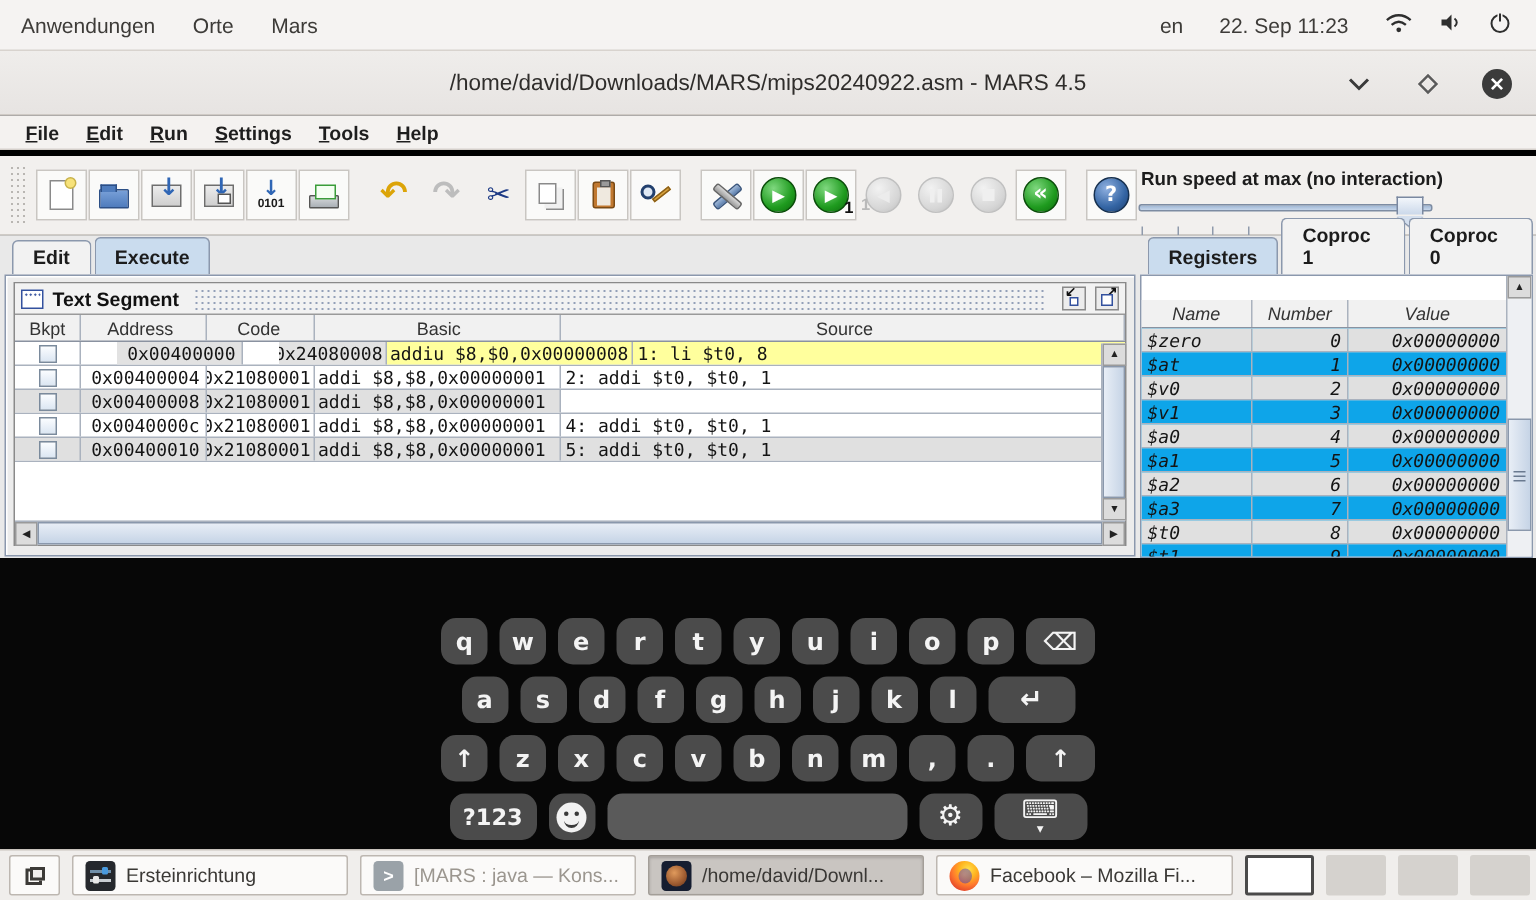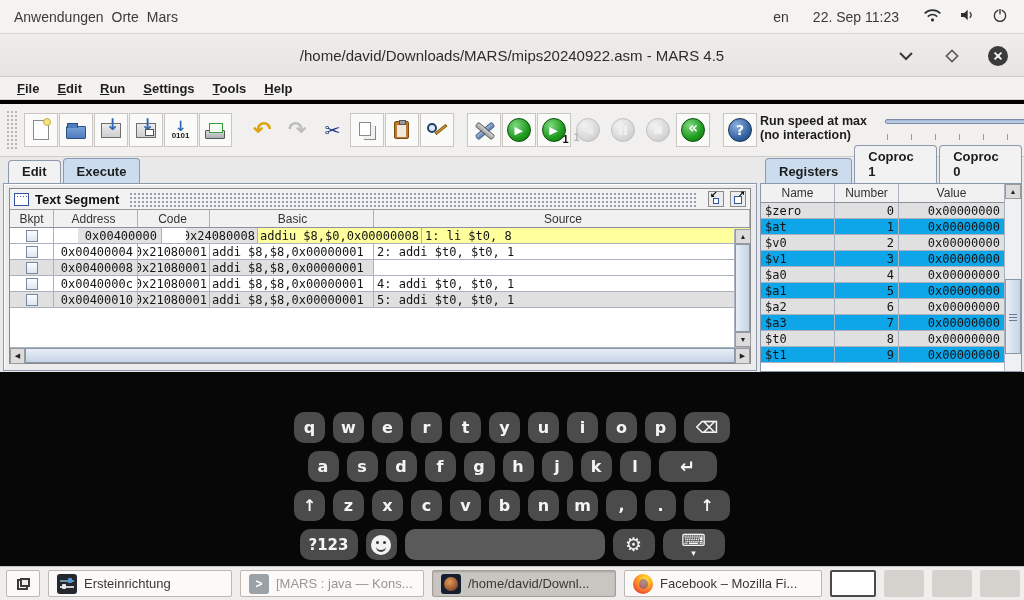--- a/index.html
+++ b/index.html
@@ -4,21 +4,21 @@
 <style>
   * { margin:0; padding:0; box-sizing:border-box; }
   html,body { width:1024px; height:600px; overflow:hidden; }
   body { font-family:"Liberation Sans", sans-serif; background:#000; position:relative; }
   .screen { position:absolute; inset:0; width:1024px; height:600px; }
 
   
   .gnome-bar { position:absolute; left:0; top:0; width:1024px; height:34px;
     background:#f5f3f2; border-bottom:1px solid #d8d3ce; display:flex; align-items:center;
     color:#3d3b38; font-size:14px; }
-  .gb-left { display:flex; gap:8px; padding-left:14px; }
+  .gb-left { display:flex; gap:25px; padding-left:14px; }
   .gb-item { cursor:default; }
   .gb-right { margin-left:auto; display:flex; align-items:center; gap:24px; padding-right:16px; }
   .gb-icons { display:flex; align-items:center; gap:16px; }
 
   
   .titlebar { position:absolute; left:0; top:34px; width:1024px; height:43px;
     background:linear-gradient(#efedeb,#e7e4e2); border-bottom:1px solid #cfcac5;
     display:flex; align-items:center; justify-content:center; }
   .title-text { font-size:15px; color:#2f2d2b; }
   .win-controls { position:absolute; right:14px; top:0; height:43px; display:flex; align-items:center; gap:22px; }
@@ -77,21 +77,21 @@
   .circle { width:24px; height:24px; border-radius:50%; display:flex; align-items:center; justify-content:center;
     color:#fff; }
   .circle.green { background:radial-gradient(circle at 35% 30%, #7fd87f, #1f9b1f 60%, #0d6b0d); border:1px solid #0a4d0a; }
   .circle.blue { background:radial-gradient(circle at 35% 30%, #8fb0e0, #3465a4 60%, #1d3f70); border:1px solid #16304f; }
   .circle.gray { background:radial-gradient(circle at 35% 30%, #f2f2f2, #d6d6d6 65%, #bdbdbd); border:1px solid #c0c0c0; color:#ececec; }
   .num-sub { position:absolute; right:1px; bottom:1px; font-size:11px; font-weight:bold; color:#111; }
   .num-pre { position:absolute; left:1px; bottom:3px; font-size:11px; font-weight:bold; color:#b9b9b9; }
   .pausebars::after { content:""; width:3px; height:9px; background:#efefef; box-shadow:5px 0 0 #efefef; display:block; margin-right:5px; }
   .stopsq::after { content:""; width:8px; height:8px; background:#efefef; display:block; }
 
-  .runspeed { margin-left:auto; margin-right:14px; width:252px; display:flex; flex-direction:row; align-items:flex-start; }
+  .runspeed { margin-left:auto; margin-right:14px; width:252px; display:flex; flex-direction:column; align-items:flex-start; }
   .rs-label { font-size:12.5px; font-weight:bold; color:#1c1c1c; margin-bottom:5px; margin-left:2px; }
   .rs-slider { position:relative; width:200px; height:18px; }
   .rs-track { position:absolute; left:0; top:5px; width:196px; height:5px;
     background:linear-gradient(#9fb6d4,#c6d6ea); border:1px solid #7d8ca2; border-radius:2px; }
   .rs-thumb { position:absolute; left:172px; top:0; width:18px; height:12px;
     background:linear-gradient(#f2f6fb,#cbd8ea); border:1px solid #7a88a0; border-bottom:none; }
   .rs-thumb::after { content:""; position:absolute; left:-1px; top:12px; border-left:9px solid transparent;
     border-right:9px solid transparent; border-top:7px solid #d4dfee; filter:drop-shadow(0 1px 0 #7a88a0); }
   .rs-ticks { position:absolute; left:2px; top:20px; width:192px; display:flex; justify-content:space-between; }
   .rs-ticks span { width:1px; height:6px; background:#8f9aab; }
@@ -149,21 +149,21 @@
   .sb-thumb { flex:1; background:linear-gradient(90deg,#e8eef6,#c6d4e6); border:1px solid #8a98ac; }
   .hscroll { position:absolute; left:0; bottom:0; width:740px; height:16px; background:#eef0f3;
     border-top:1px solid #aab2be; display:flex; }
   .hscroll .sb-btn { height:16px; width:15px; }
   .hscroll .sb-thumb { flex:1; background:linear-gradient(#e8eef6,#c6d4e6); }
 
   
   .right-pane { position:absolute; left:760px; top:2px; width:262px; height:213px; }
   .reg-body { position:absolute; left:0; top:24px; width:262px; height:189px;
     background:#fff; border:1px solid #8b98ad; overflow:hidden; }
-  .reg-table { position:absolute; left:0; top:0; width:243px; }
+  .reg-table { position:absolute; left:0; top:16px; width:243px;font-style:italic; }
   .rhead { display:flex; height:19px; background:#f1f1f1; border-bottom:1px solid #8a92a0; }
   .rhead .hcell { font-size:12px; color:#333; display:flex; align-items:center; justify-content:center;
     border-right:1px solid #aab2be; }
   .rrow { display:flex; height:16px; border-bottom:1px solid #aab2be; background:#0ea5e9;justify-content:space-between; }
   .r-name { width:74px; padding-left:4px; border-right:1px solid #aab2be; display:flex; align-items:center; }
   .r-num { width:64px; justify-content:flex-end; padding-right:4px; border-right:1px solid #aab2be; display:flex; align-items:center; }
   .r-val { flex:1; justify-content:flex-end; padding-right:4px; display:flex; align-items:center; }
   .reg-scroll { position:absolute; right:0; top:0; width:17px; height:188px; background:#eef0f3;
     border-left:1px solid #aab2be; }
   .reg-scroll .sb-btn { width:16px; }

